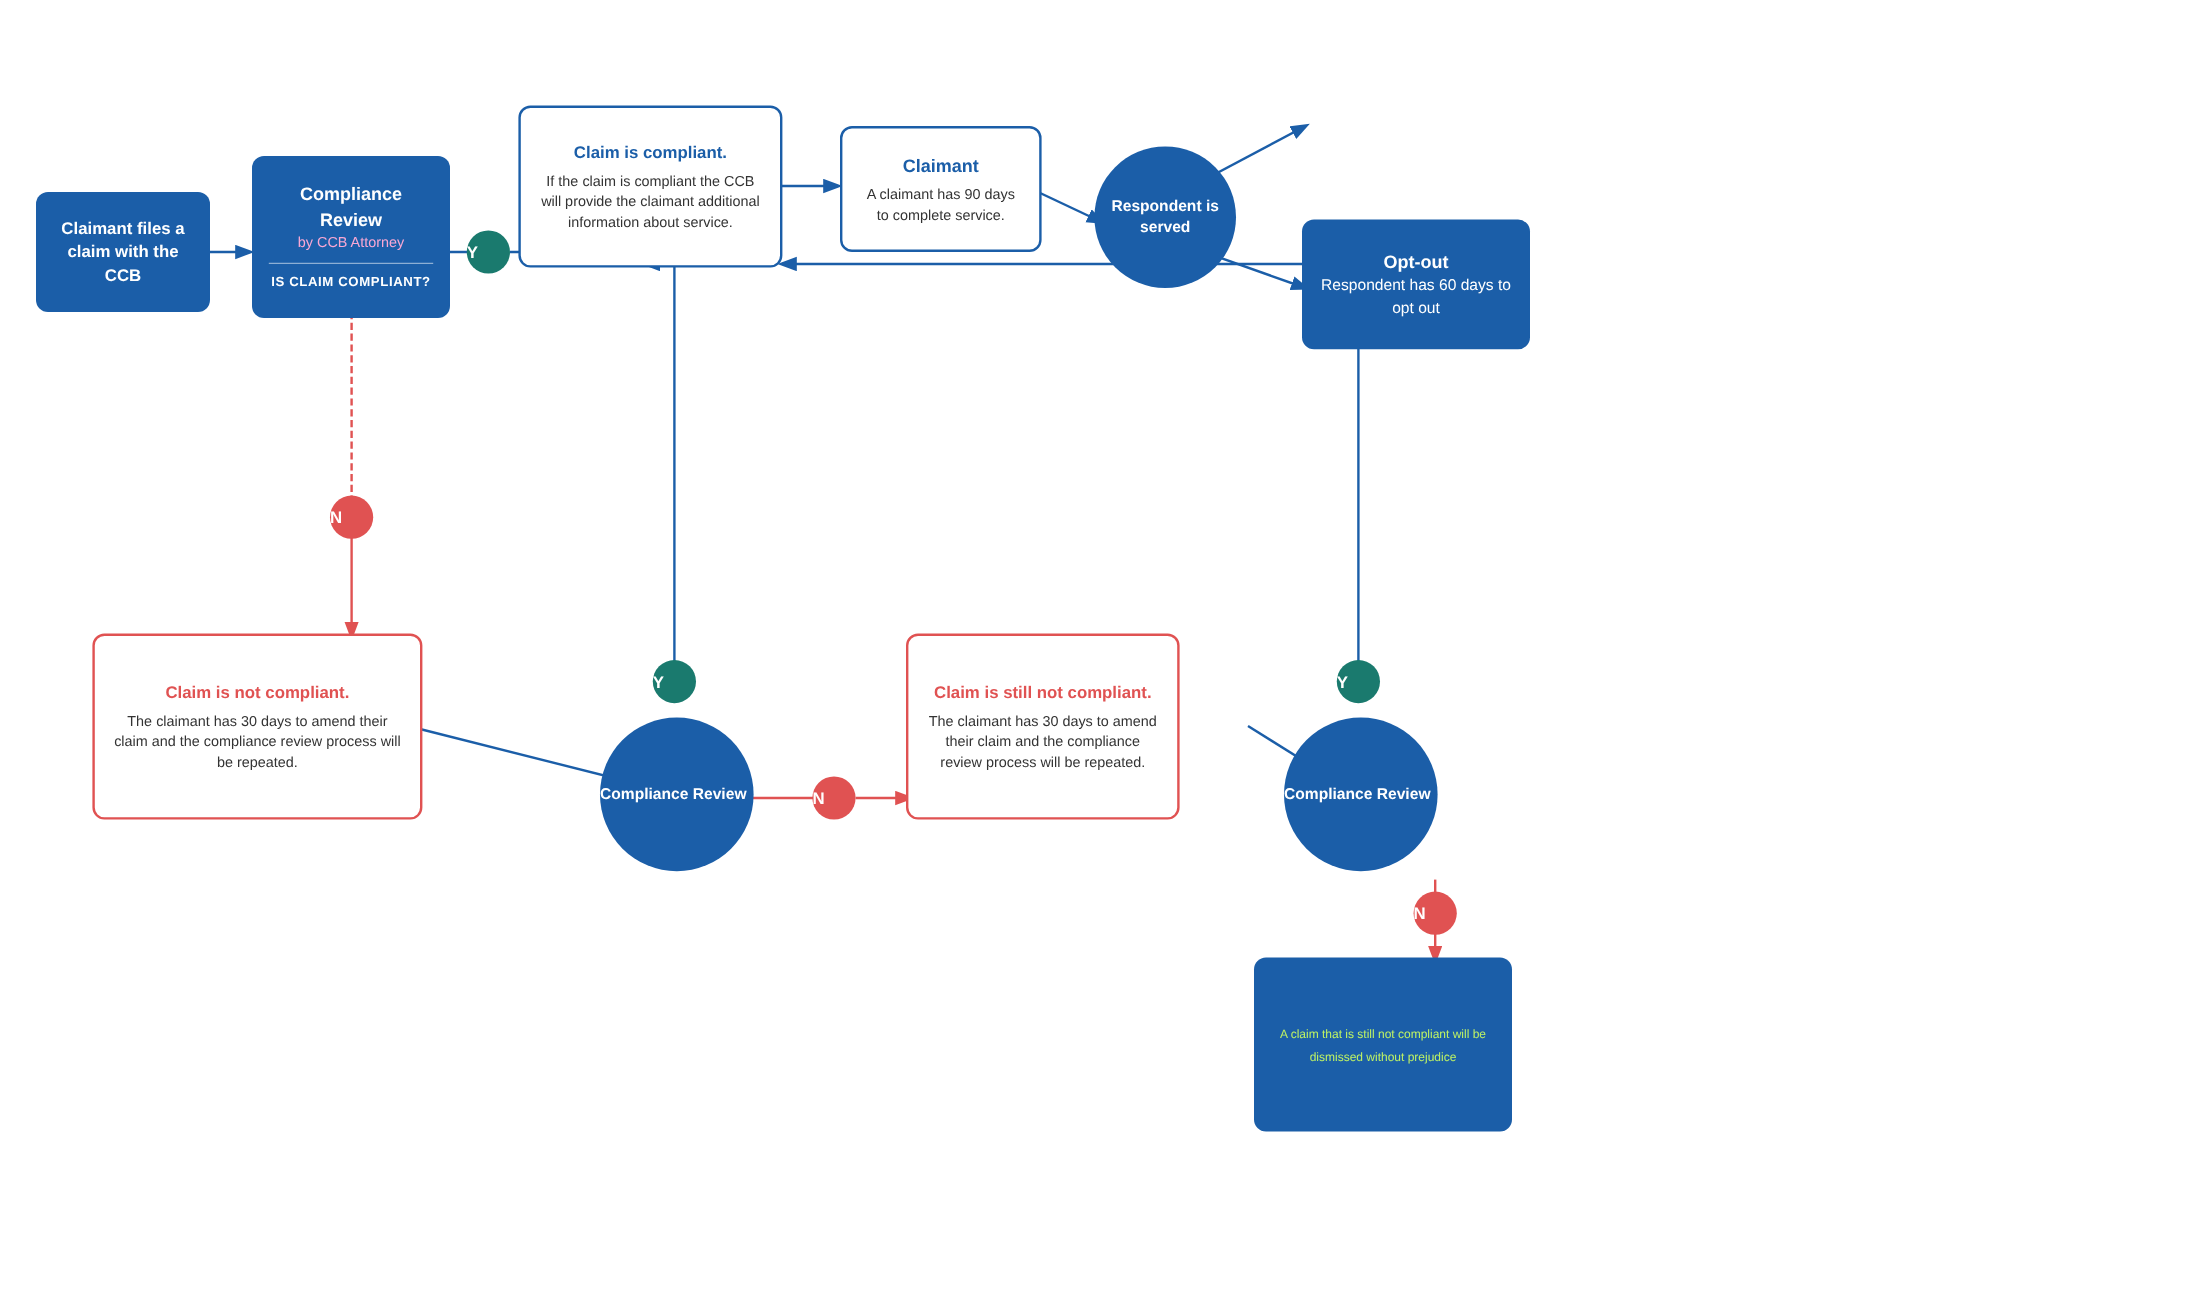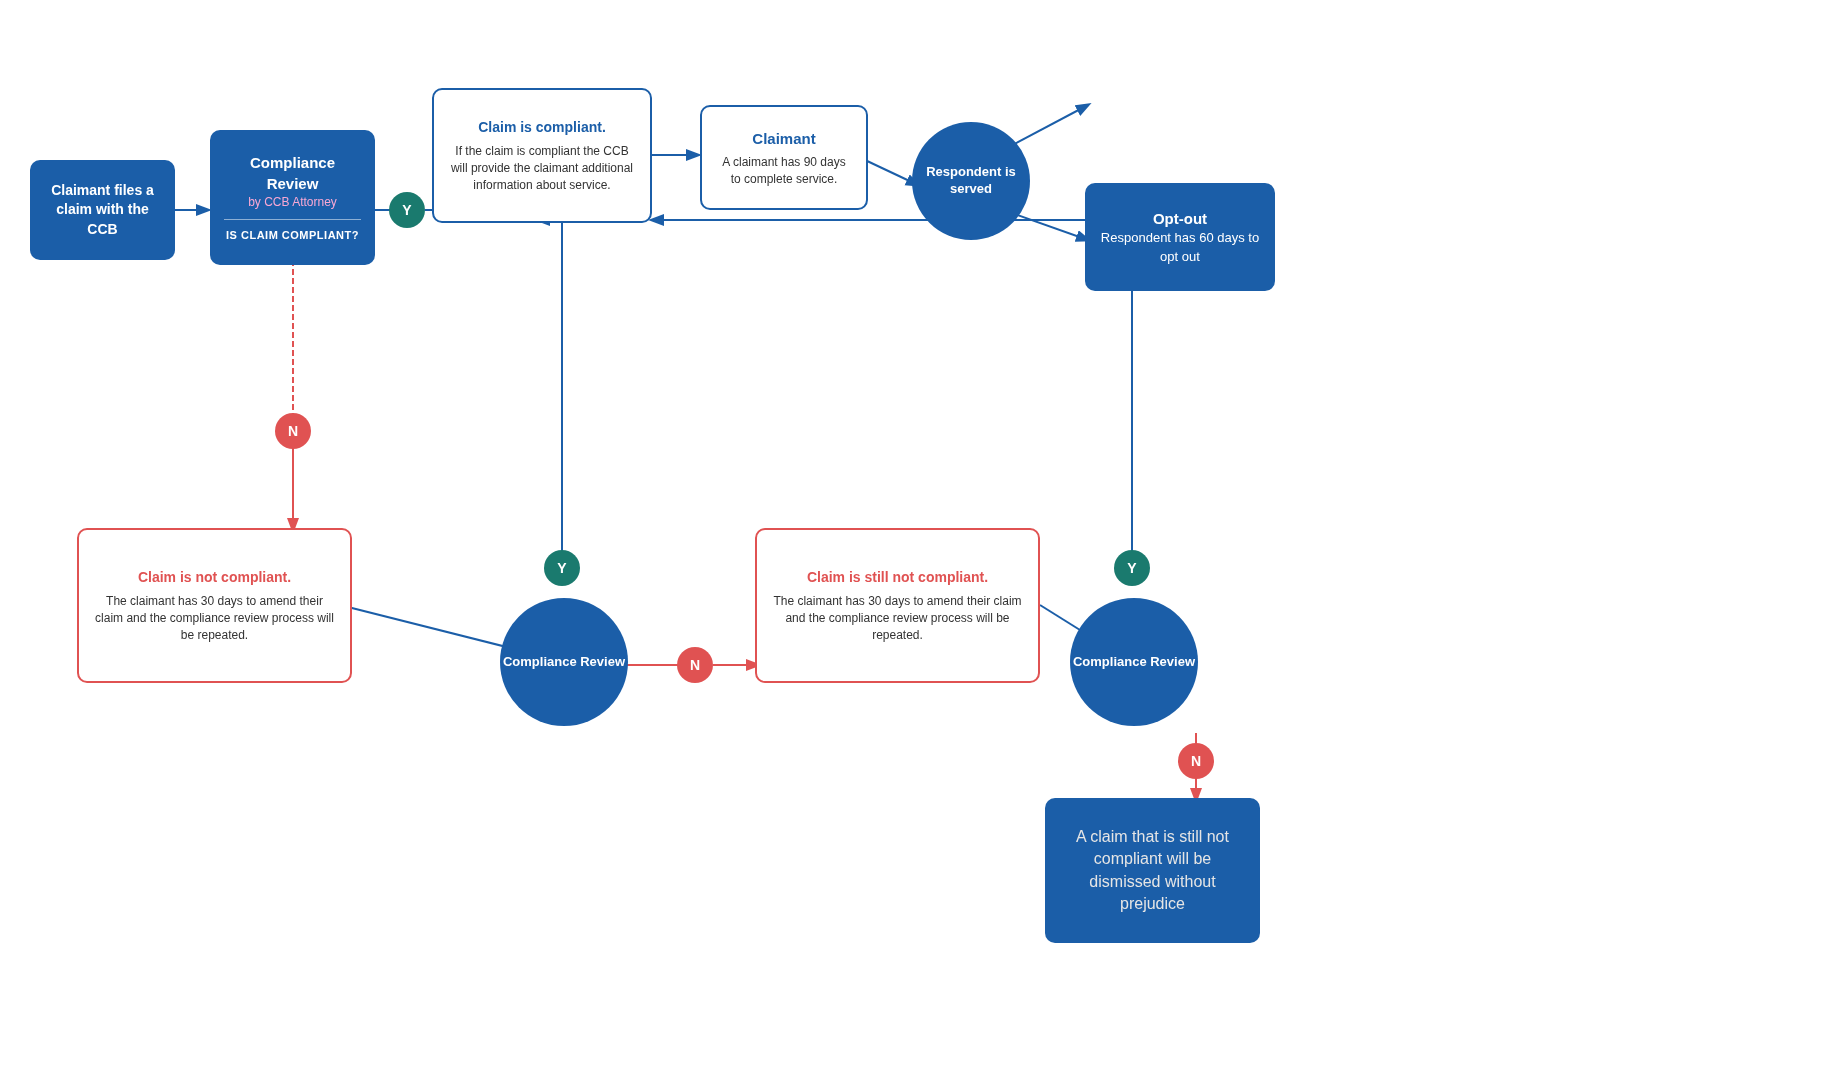--- a/index.html
+++ b/index.html
@@ -34,21 +34,21 @@
       background-color: #fff;
       color: #1b5ea8;
       border: 2px solid #1b5ea8;
     }
     
     .circle {
       position: absolute;
       border-radius: 50%;
       display: flex;
       align-items: center;
-      justify-content: center;
+      justify-content: flex-start;
       text-align: center;
       font-weight: bold;
       color: #fff;
     }
     .circle-dark {
       background-color: #1b4f72;
     }
     .circle-red {
       background-color: #e05252;
     }
@@ -165,34 +165,34 @@
   </div>
 
   <div class="circle" style="left:544px; top:550px; width:36px; height:36px; background:#1a7a6e; font-size:14px; font-weight:bold;">Y</div>
 
   <div class="circle circle-dark" style="left:500px; top:598px; width:128px; height:128px; font-size:13px; font-weight:bold; background:#1b5ea8;">
     <span style="line-height:1.4;">Compliance Review</span>
   </div>
 
   <div class="circle circle-red" style="left:677px; top:647px; width:36px; height:36px; font-size:14px; font-weight:bold;">N</div>
 
-  <div class="box box-light" style="left:755px; top:528px; width:285px; height:155px; border-color:#e05252;">
+  <div class="box box-light" style="left:755px; top:528px; width:228px; height:155px; border-color:#e05252;">
     <div class="box-inner">
       <div style="color:#e05252; font-weight:bold; font-size:14px; margin-bottom:6px;">Claim is still not compliant.</div>
       <div style="color:#333; font-size:12px;">The claimant has 30 days to amend their claim and the compliance review process will be repeated.</div>
     </div>
   </div>
 
   <div class="circle" style="left:1114px; top:550px; width:36px; height:36px; background:#1a7a6e; font-size:14px; font-weight:bold;">Y</div>
 
   <div class="circle circle-dark" style="left:1070px; top:598px; width:128px; height:128px; font-size:13px; font-weight:bold; background:#1b5ea8;">
     <span style="line-height:1.4;">Compliance Review</span>
   </div>
 
   <div class="circle circle-red" style="left:1178px; top:743px; width:36px; height:36px; font-size:14px; font-weight:bold;">N</div>
 
   <div class="box box-dark" style="left:1045px; top:798px; width:215px; height:145px;">
     <div class="box-inner">
-      <span style="font-size:16px; color:#e5e5e5;">A claim that is still not compliant will be dismissed without prejudice</span>
+      <span style="font-size:10px; color:#bef264;">A claim that is still not compliant will be dismissed without prejudice</span>
     </div>
   </div>
 
 </div>
 
 </body></html>

